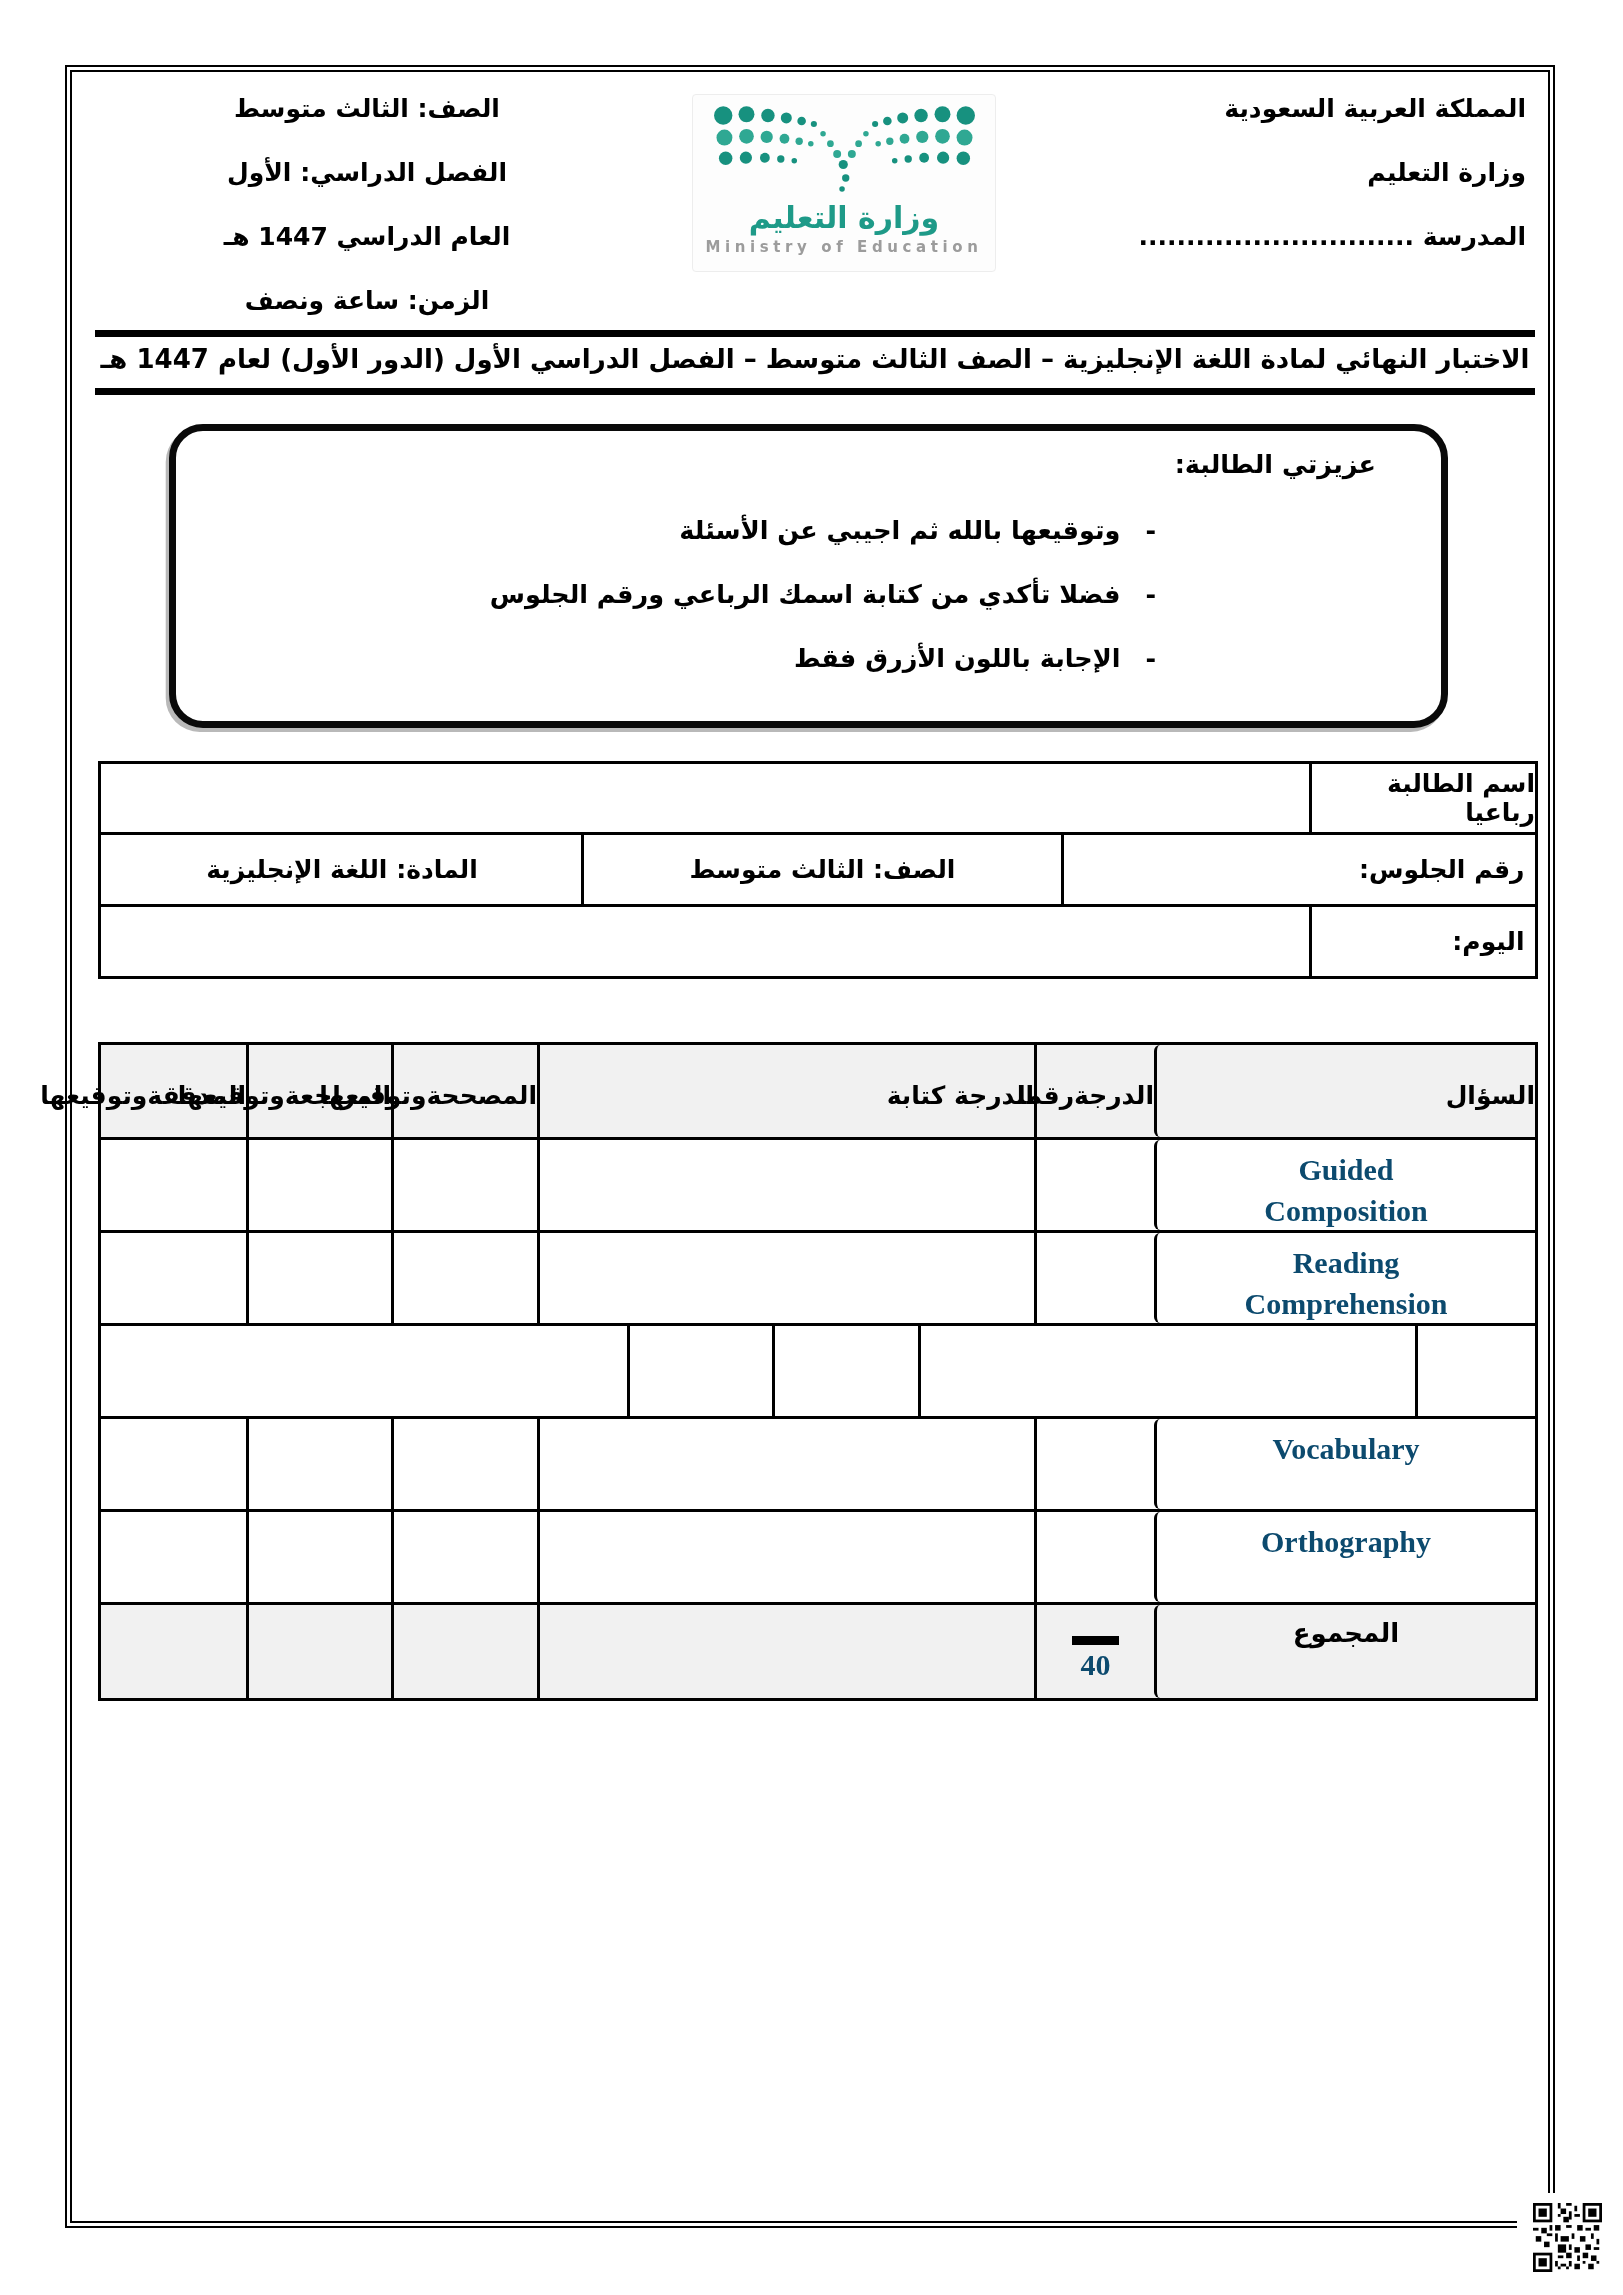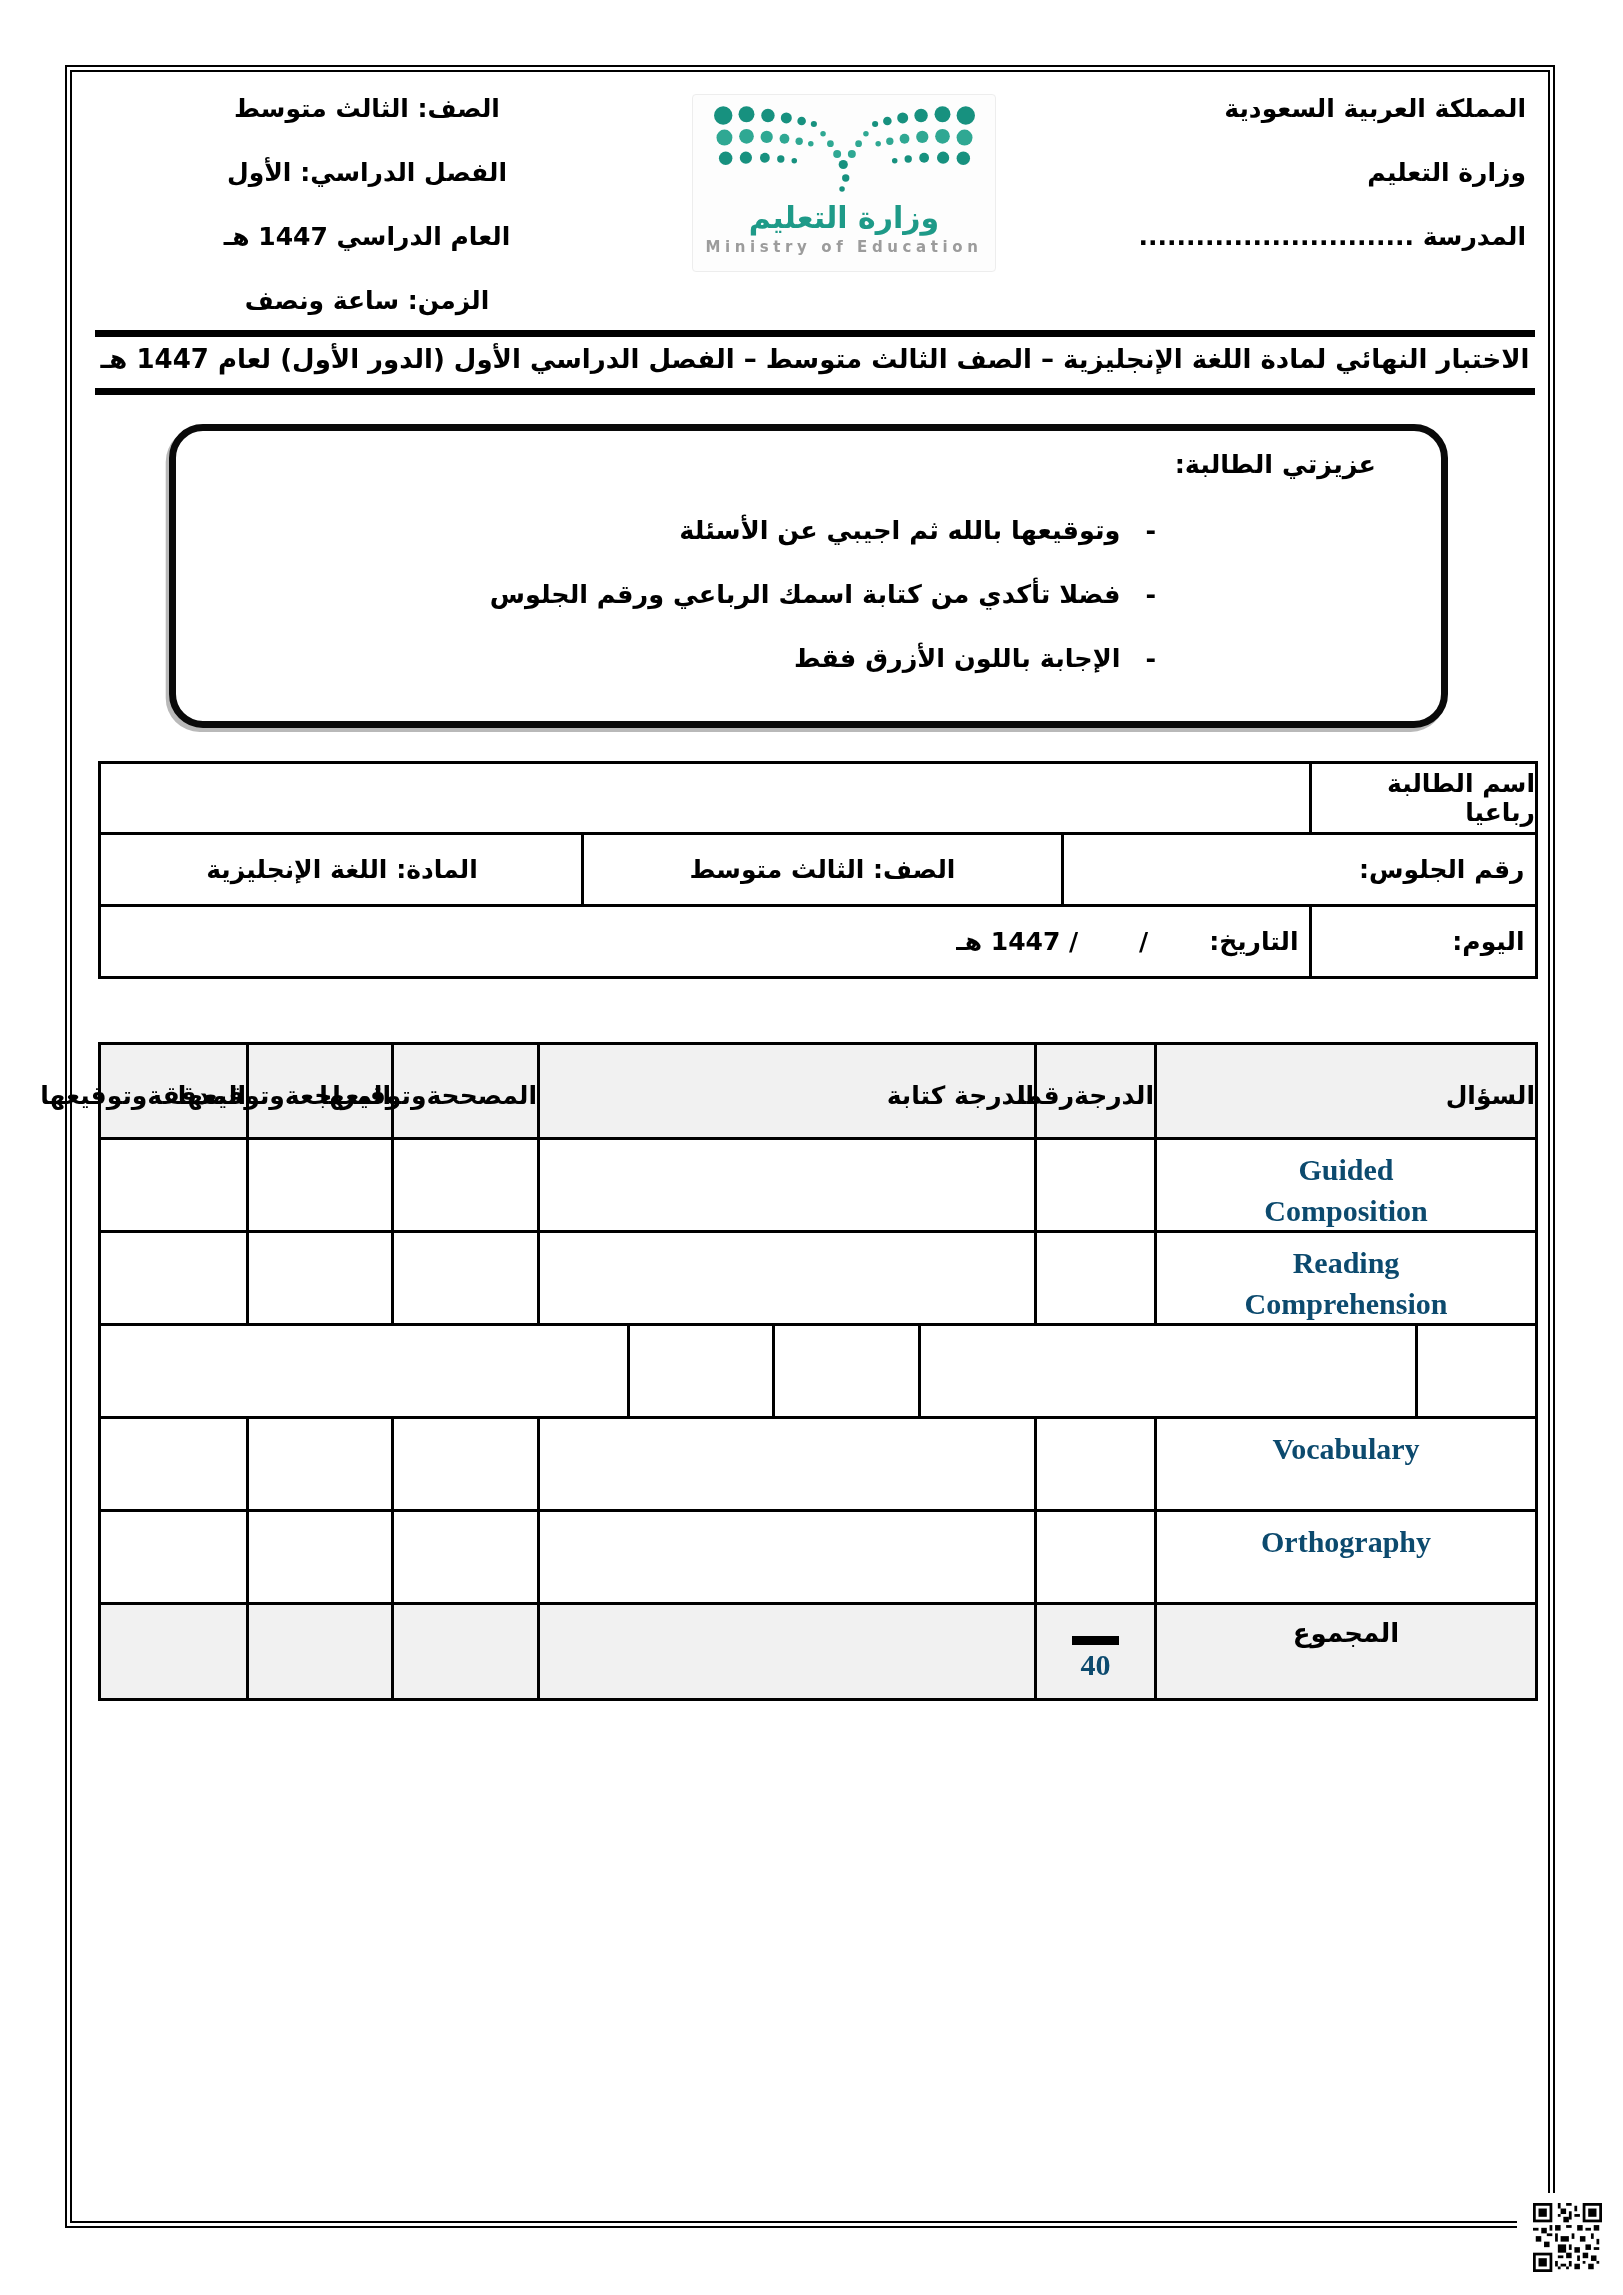--- a/index.html
+++ b/index.html
@@ -49,21 +49,21 @@
   .center-x { justify-content:center; }
 
   
   .gr-table { left:98px; top:1042px; width:1440px; border:3.9px solid #000; direction:rtl; }
   .gr-row { display:flex; height:93px; }
   .gr-row.first { height:92px; }
   .gr-row + .gr-row { border-top:3.9px solid #000; }
   .gr-row.tall { height:96px; }
   .gr-cell { height:100%; }
   .gr-cell.sep { border-left:3.3px solid #000; }
-  .w-q { width:381px; } .w-num { width:120px; } .w-words { width:497px; }
+  .w-q { width:381px;border-radius:6px; } .w-num { width:120px; } .w-words { width:497px; }
   .w-c1 { width:146px; } .w-c2 { width:145px; } .w-c3 { width:141px; }
   .gr-head { background:#f1f1f1; }
   .gr-total { background:#f1f1f1; }
   .head-txt { display:flex; flex-direction:row; align-items:center; padding-top:9.2px;
               font-size:25px; line-height:38px; }
   .q-en { display:flex; flex-direction:column; align-items:center; padding-top:9.2px;
           font-size:30px; line-height:41px; }
   .total-lbl { display:flex; justify-content:center; padding-top:13px; font-size:26px; }
   .total-score { display:flex; flex-direction:column; align-items:center; padding-top:31px; }
   .score-bar { width:47px; height:8.5px; background:#000; }
@@ -181,23 +181,20 @@
     <div class="it-cell sep center-x" style="width:480px">
       <span class="it-label ar">الصف: الثالث متوسط</span>
     </div>
     <div class="it-cell center-x" style="width:478px">
       <span class="it-label ar">المادة: اللغة الإنجليزية</span>
     </div>
   </div>
   <div class="it-row">
     <div class="it-cell sep pad-r" style="width:226px">
       <span class="it-label ar">اليوم:</span>
-    </div>
-    <div class="it-cell pad-r" style="width:1206px">
-      <span class="it-label ar">التاريخ:&nbsp;&nbsp;&nbsp;&nbsp;&nbsp;&nbsp;&nbsp;/&nbsp;&nbsp;&nbsp;&nbsp;&nbsp;&nbsp;&nbsp;/ 1447 هـ</span>
     </div>
   </div>
 </div>
 
 <div class="abs gr-table">
 
   <div class="gr-row first gr-head">
     <div class="gr-cell sep w-q head-txt ar">
       <div>السؤال</div>
         <div></div>

